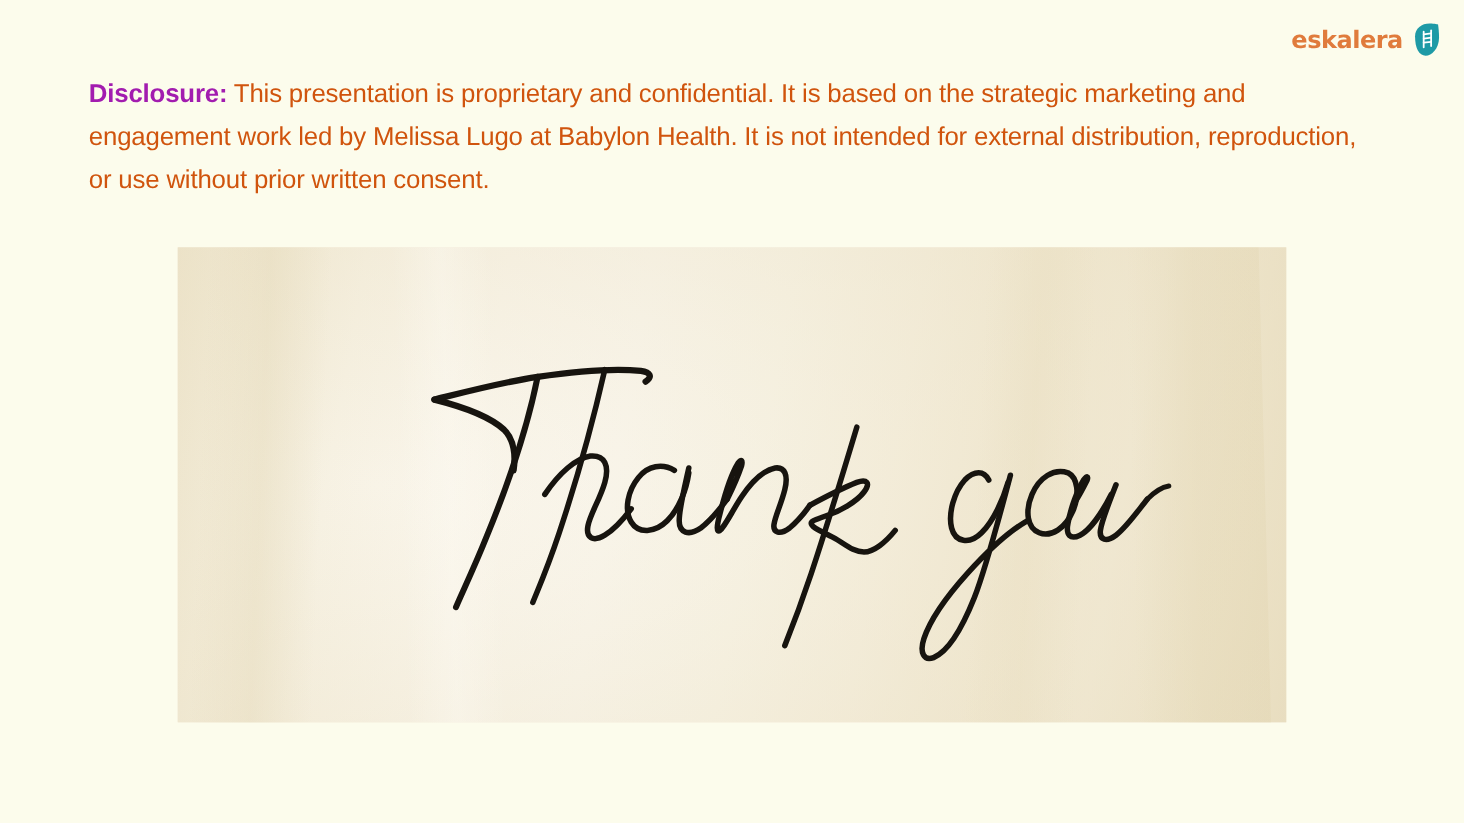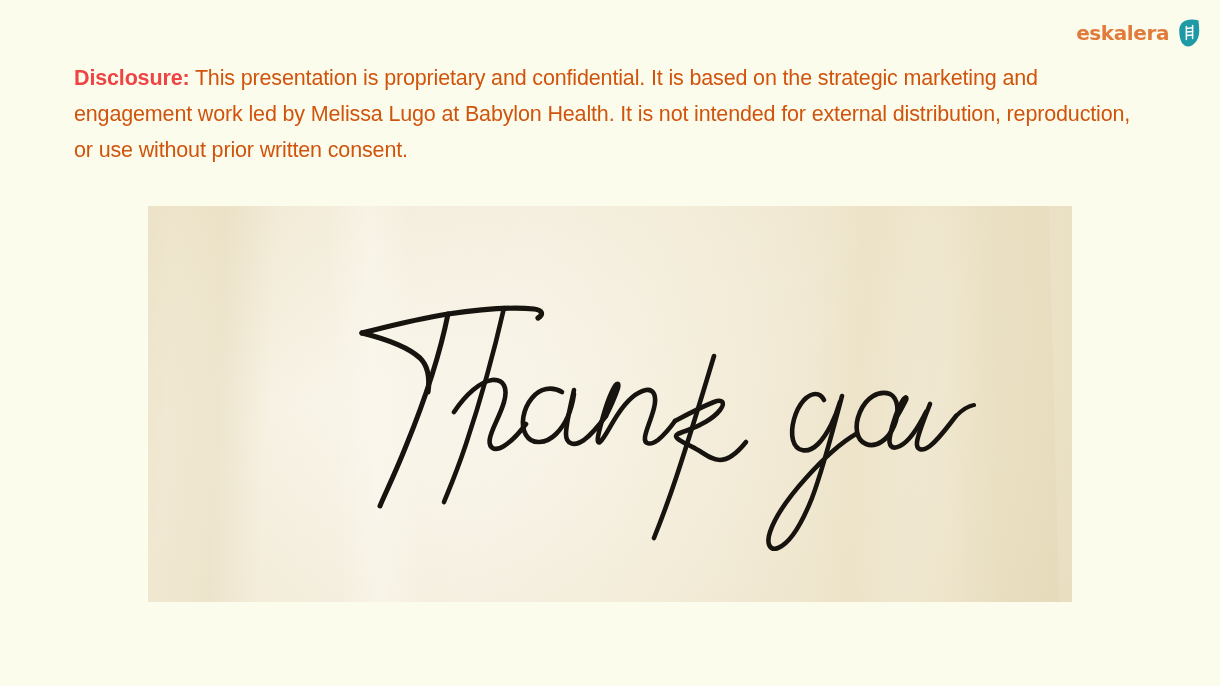--- a/index.html
+++ b/index.html
@@ -54,21 +54,21 @@
     top: 38px;
     width: 1060px;
     color: #D0540D;
     font-family: "Liberation Sans", sans-serif;
     font-size: 21.5px;
     line-height: 36px;
     letter-spacing: -0.15px;
   }
   .disclosure-label {
     font-weight: bold;
-    color: #ef4444;
+    color: #a21caf;
   }
   .disclosure-body {
     font-weight: normal;
   }
 
   
   .image-panel {
     position: absolute;
     left: 148px;
     top: 206px;

